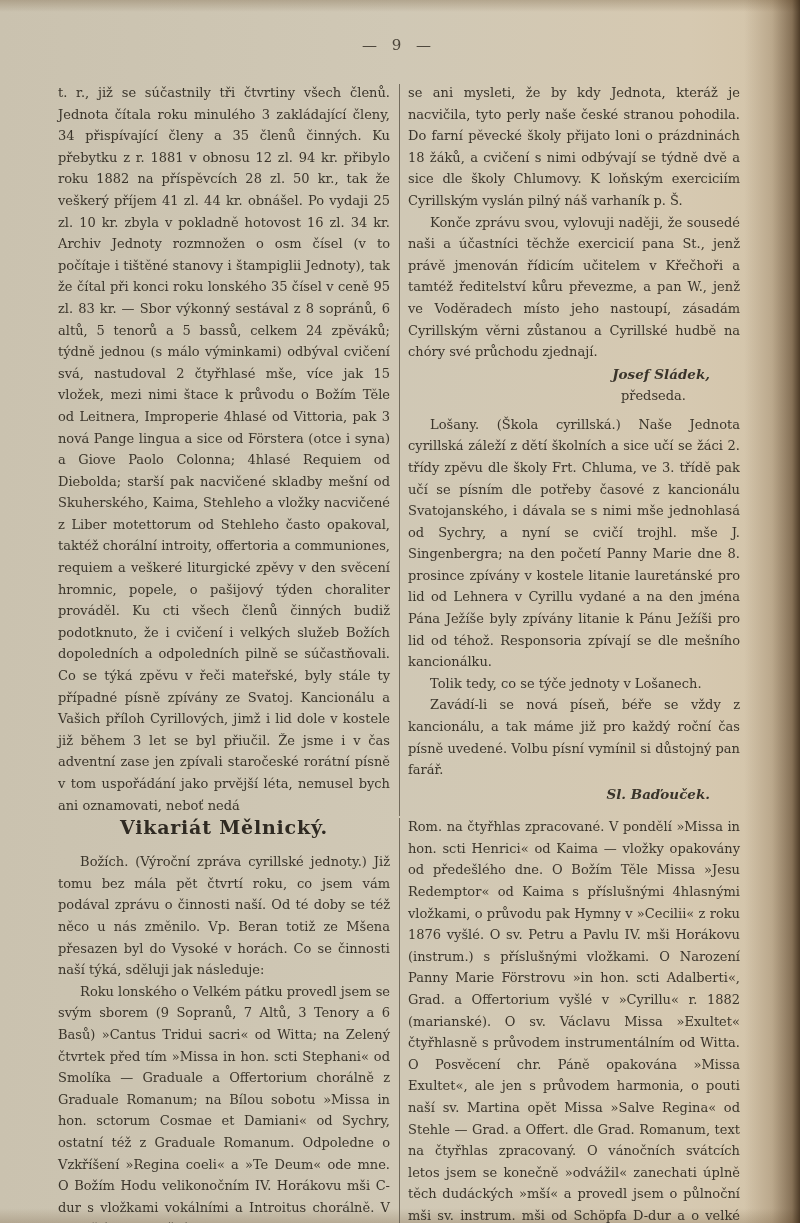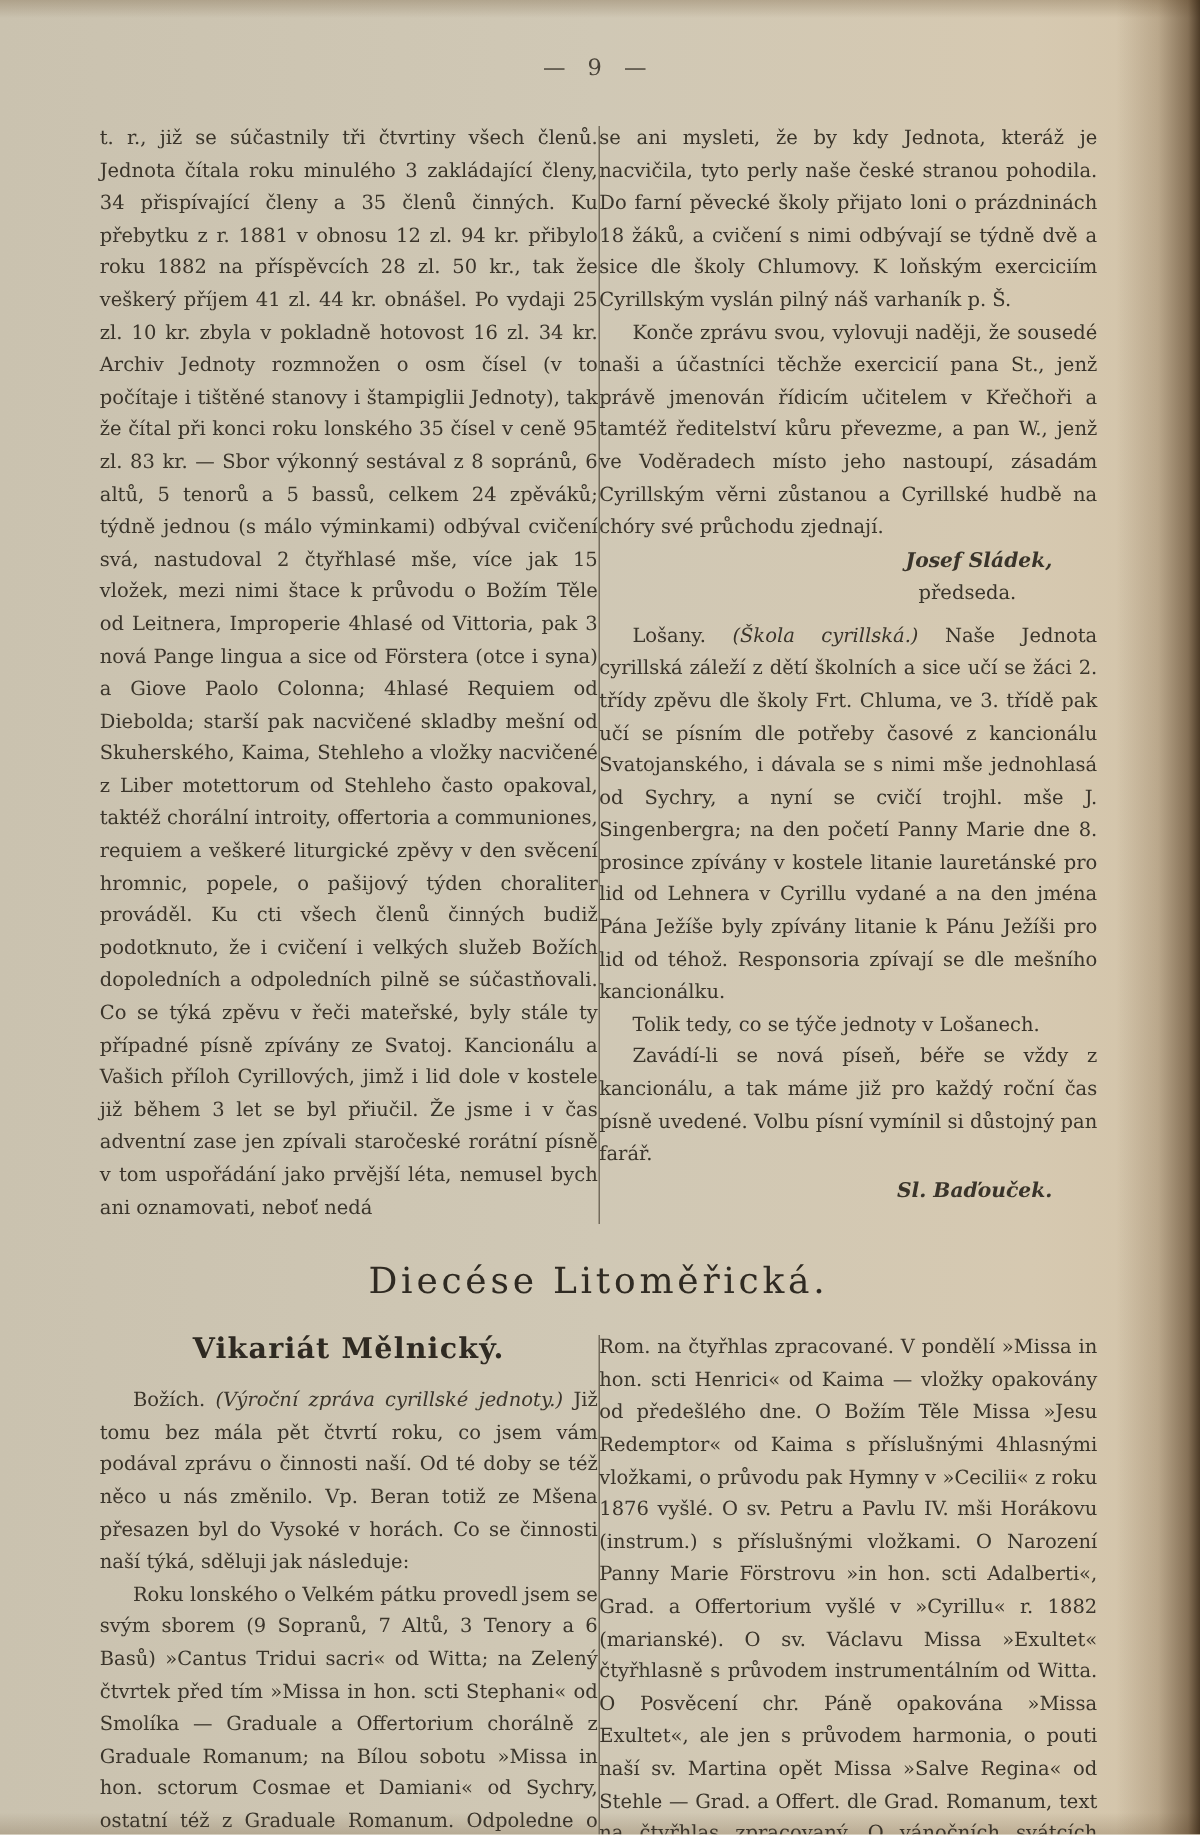--- a/index.html
+++ b/index.html
@@ -11,28 +11,28 @@
       linear-gradient(90deg, rgba(84,56,28,0) 0%, rgba(84,56,28,0) 93%, rgba(96,66,34,0.22) 96.5%, rgba(70,45,20,0.55) 99%, rgba(48,30,12,0.82) 100%),
       linear-gradient(180deg, rgba(110,86,54,0.30) 0px, rgba(110,86,54,0) 12px),
       linear-gradient(180deg, rgba(0,0,0,0) 98.8%, rgba(110,86,54,0.25) 100%),
       linear-gradient(90deg, #cac2af 0%, #d0c8b5 50%, #d6c9b1 86%, #d3c3a7 100%);
   }
   .content { padding:36px 60px 0 58px; }
   .page-number {
     text-align:center; font-size:15px; letter-spacing:5px;
     color:#4a4439; margin-bottom:28px;
   }
-  .section { display:flex; justify-content:center; }
+  .section { display:flex; justify-content:space-between; }
   .col { width:332px; text-align:justify; }
   .divider { width:1px; background:#736b5c; align-self:stretch; margin-top:2px; }
   p { margin:0; font-size:13px; line-height:21.6px; text-indent:1.7em; }
   p.noindent { text-indent:0; }
   p.gap-above { margin-top:8px; }
   .lead { font-weight:normal; }
-  .subtitle { font-style:italic; }
+  .subtitle { }
   .sig-name { text-align:right; padding-right:30px; font-style:italic; font-weight:bold; font-size:13.5px; line-height:22px; }
   .sig-title { text-align:right; padding-right:54px; font-size:13px; line-height:21px; }
   .sig-name.tight { margin-top:2px; }
   .section-heading {
     text-align:center; font-weight:normal; font-size:24px; letter-spacing:2.5px;
     margin:24px 0 20px 0; color:#2f2a22;
   }
   .col-heading {
     text-align:center; font-size:19px; font-weight:bold; letter-spacing:0.8px;
     margin:0 0 13px 0; color:#2f2a22;
@@ -58,21 +58,20 @@
         <div class="sig-title">předseda.</div>
         <p class="gap-above"><span class="lead">Lošany.</span>
           <span class="subtitle">(Škola cyrillská.)</span>
           <span>Naše Jednota cyrillská záleží z dětí školních a sice učí se žáci 2. třídy zpěvu dle školy Frt. Chluma, ve 3. třídě pak učí se písním dle potřeby časové z kancionálu Svatojanského, i dávala se s nimi mše jednohlasá od Sychry, a nyní se cvičí trojhl. mše J. Singenbergra; na den početí Panny Marie dne 8. prosince zpívány v kostele litanie lauretánské pro lid od Lehnera v Cyrillu vydané a na den jména Pána Ježíše byly zpívány litanie k Pánu Ježíši pro lid od téhož. Responsoria zpívají se dle mešního kancionálku.</span></p>
         <p>Tolik tedy, co se týče jednoty v Lošanech.</p>
         <p>Zavádí-li se nová píseň, béře se vždy z kancionálu, a tak máme již pro každý roční čas písně uvedené. Volbu písní vymínil si důstojný pan farář.</p>
         <div class="sig-name tight">Sl. Baďouček.</div>
       </div>
     </div>
 
-    <h1 class="section-heading">Diecése Litoměřická.</h1>
 
     <div class="section lower">
       <div class="col">
         <h2 class="col-heading">Vikariát Mělnický.</h2>
         <p><span class="lead">Božích.</span>
           <span class="subtitle">(Výroční zpráva cyrillské jednoty.)</span>
           <span>Již tomu bez mála pět čtvrtí roku, co jsem vám podával zprávu o činnosti naší. Od té doby se též něco u nás změnilo. Vp. Beran totiž ze Mšena přesazen byl do Vysoké v horách. Co se činnosti naší týká, sděluji jak následuje:</span></p>
         <p>Roku lonského o Velkém pátku provedl jsem se svým sborem (9 Sopranů, 7 Altů, 3 Tenory a 6 Basů) »Cantus Tridui sacri« od Witta; na Zelený čtvrtek před tím »Missa in hon. scti Stephani« od Smolíka — Graduale a Offertorium chorálně z Graduale Romanum; na Bílou sobotu »Missa in hon. sctorum Cosmae et Damiani« od Sychry, ostatní též z Graduale Romanum. Odpoledne o Vzkříšení »Regina coeli« a »Te Deum« ode mne. O Božím Hodu velikonočním IV. Horákovu mši C-dur s vložkami vokálními a Introitus chorálně. V pondělí velkonoční: Missa »Jesu Redemptor« s příslušnými vložkami.</p>
 
       </div>

